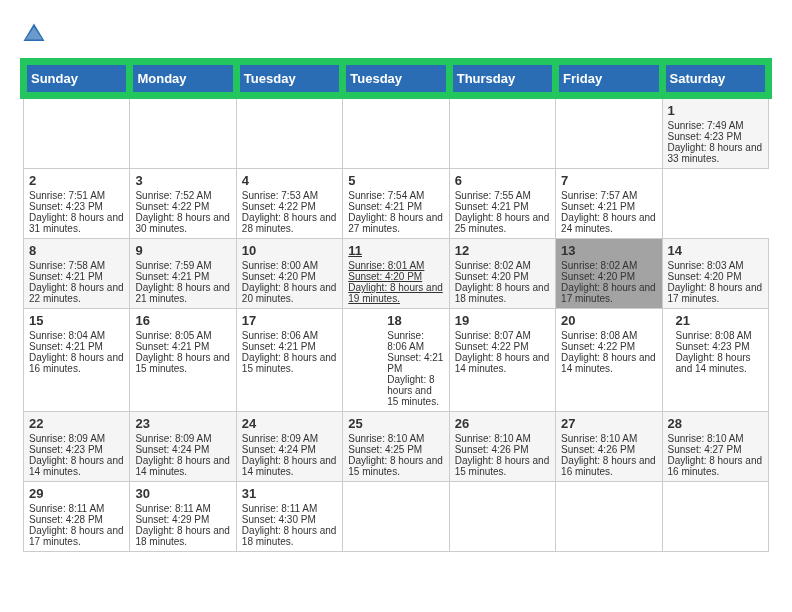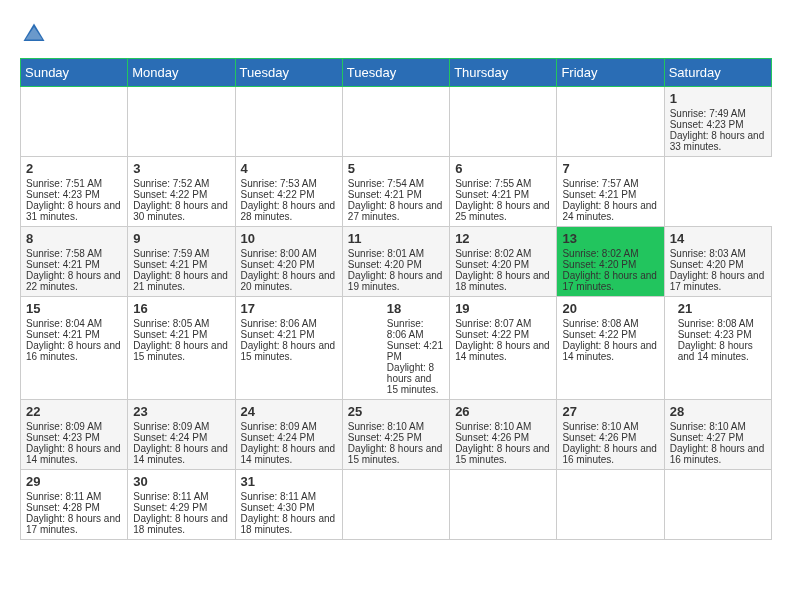--- a/index.html
+++ b/index.html
@@ -54,23 +54,23 @@
     }
     .calendar {
       width: 100%;
       border-collapse: collapse;
     }
     .calendar th {
       background: #2a6db5;
       color: #fff;
       padding: 6px 4px;
       font-size: 13px;
-      font-weight: normal;
+      font-weight: bold;
       text-align: left;
-      border: 1px solid #22c55e;
+      border: 7px solid #22c55e;
     }
     .calendar td {
       vertical-align: top;
       border: 1px solid #ccc;
       padding: 4px 5px;
       font-size: 10px;
       color: #333;
       width: 14.28%;
       min-height: 80px;
       background: #fff;
@@ -138,23 +138,23 @@
         <td style="background: rgb(255, 255, 255);"><span class="day-num">3</span><span>Sunrise: 7:52 AM</span><br><span>Sunset: 4:22 PM</span><br><span>Daylight: 8 hours and 30 minutes.</span></td>
         <td style="background: rgb(255, 255, 255);"><span class="day-num">4</span><span>Sunrise: 7:53 AM</span><br><span>Sunset: 4:22 PM</span><br><span>Daylight: 8 hours and 28 minutes.</span></td>
         <td style="background: rgb(255, 255, 255);"><span class="day-num">5</span><span>Sunrise: 7:54 AM</span><br><span>Sunset: 4:21 PM</span><br><span>Daylight: 8 hours and 27 minutes.</span></td>
         <td style="background: rgb(255, 255, 255);"><span class="day-num">6</span><span>Sunrise: 7:55 AM</span><br><span>Sunset: 4:21 PM</span><br><span>Daylight: 8 hours and 25 minutes.</span></td>
         <td style="background: rgb(255, 255, 255);"><span class="day-num">7</span><span>Sunrise: 7:57 AM</span><br><span>Sunset: 4:21 PM</span><br><span>Daylight: 8 hours and 24 minutes.</span></td>
       </tr>
       <tr>
         <td style="background: rgb(245, 245, 245);"><span class="day-num">8</span><span>Sunrise: 7:58 AM</span><br><span>Sunset: 4:21 PM</span><br><span>Daylight: 8 hours and 22 minutes.</span></td>
         <td style="background: rgb(245, 245, 245);"><span class="day-num">9</span><span>Sunrise: 7:59 AM</span><br><span>Sunset: 4:21 PM</span><br><span>Daylight: 8 hours and 21 minutes.</span></td>
         <td style="background: rgb(245, 245, 245);"><span class="day-num">10</span><span>Sunrise: 8:00 AM</span><br><span>Sunset: 4:20 PM</span><br><span>Daylight: 8 hours and 20 minutes.</span></td>
-        <td style="background: rgb(245, 245, 245);"><span class="day-num">11</span><span>Sunrise: 8:01 AM</span><br><span>Sunset: 4:20 PM</span><br><span>Daylight: 8 hours and 19 minutes.</span></td>
+        <td style="background: rgb(245, 245, 245); text-decoration: underline;"><span class="day-num">11</span><span>Sunrise: 8:01 AM</span><br><span>Sunset: 4:20 PM</span><br><span>Daylight: 8 hours and 19 minutes.</span></td>
         <td style="background: rgb(245, 245, 245);"><span class="day-num">12</span><span>Sunrise: 8:02 AM</span><br><span>Sunset: 4:20 PM</span><br><span>Daylight: 8 hours and 18 minutes.</span></td>
-        <td style="background: #22c55e;"><span class="day-num">13</span><span>Sunrise: 8:02 AM</span><br><span>Sunset: 4:20 PM</span><br><span>Daylight: 8 hours and 17 minutes.</span></td>
+        <td style="background: #a3a3a3;"><span class="day-num">13</span><span>Sunrise: 8:02 AM</span><br><span>Sunset: 4:20 PM</span><br><span>Daylight: 8 hours and 17 minutes.</span></td>
         <td style="background: rgb(245, 245, 245);"><span class="day-num">14</span><span>Sunrise: 8:03 AM</span><br><span>Sunset: 4:20 PM</span><br><span>Daylight: 8 hours and 17 minutes.</span></td>
       </tr>
       <tr>
         <td style="background: rgb(255, 255, 255); margin-top: 48px;"><span class="day-num">15</span><span>Sunrise: 8:04 AM</span><br><span>Sunset: 4:21 PM</span><br><span>Daylight: 8 hours and 16 minutes.</span></td>
         <td style="background: rgb(255, 255, 255);"><span class="day-num">16</span><span>Sunrise: 8:05 AM</span><br><span>Sunset: 4:21 PM</span><br><span>Daylight: 8 hours and 15 minutes.</span></td>
         <td style="background: rgb(255, 255, 255);"><span class="day-num">17</span><span>Sunrise: 8:06 AM</span><br><span>Sunset: 4:21 PM</span><br><span>Daylight: 8 hours and 15 minutes.</span></td>
         <td style="background: rgb(255, 255, 255); padding-left: 44px;"><span class="day-num">18</span><span>Sunrise: 8:06 AM</span><br><span>Sunset: 4:21 PM</span><br><span>Daylight: 8 hours and 15 minutes.</span></td>
         <td style="background: rgb(255, 255, 255);"><span class="day-num">19</span><span>Sunrise: 8:07 AM</span><br><span>Sunset: 4:22 PM</span><br><span>Daylight: 8 hours and 14 minutes.</span></td>
         <td style="background: rgb(255, 255, 255);"><span class="day-num">20</span><span>Sunrise: 8:08 AM</span><br><span>Sunset: 4:22 PM</span><br><span>Daylight: 8 hours and 14 minutes.</span></td>
         <td style="background: rgb(255, 255, 255); padding-left: 13px;"><span class="day-num">21</span><span>Sunrise: 8:08 AM</span><br><span>Sunset: 4:23 PM</span><br><span>Daylight: 8 hours and 14 minutes.</span></td>

